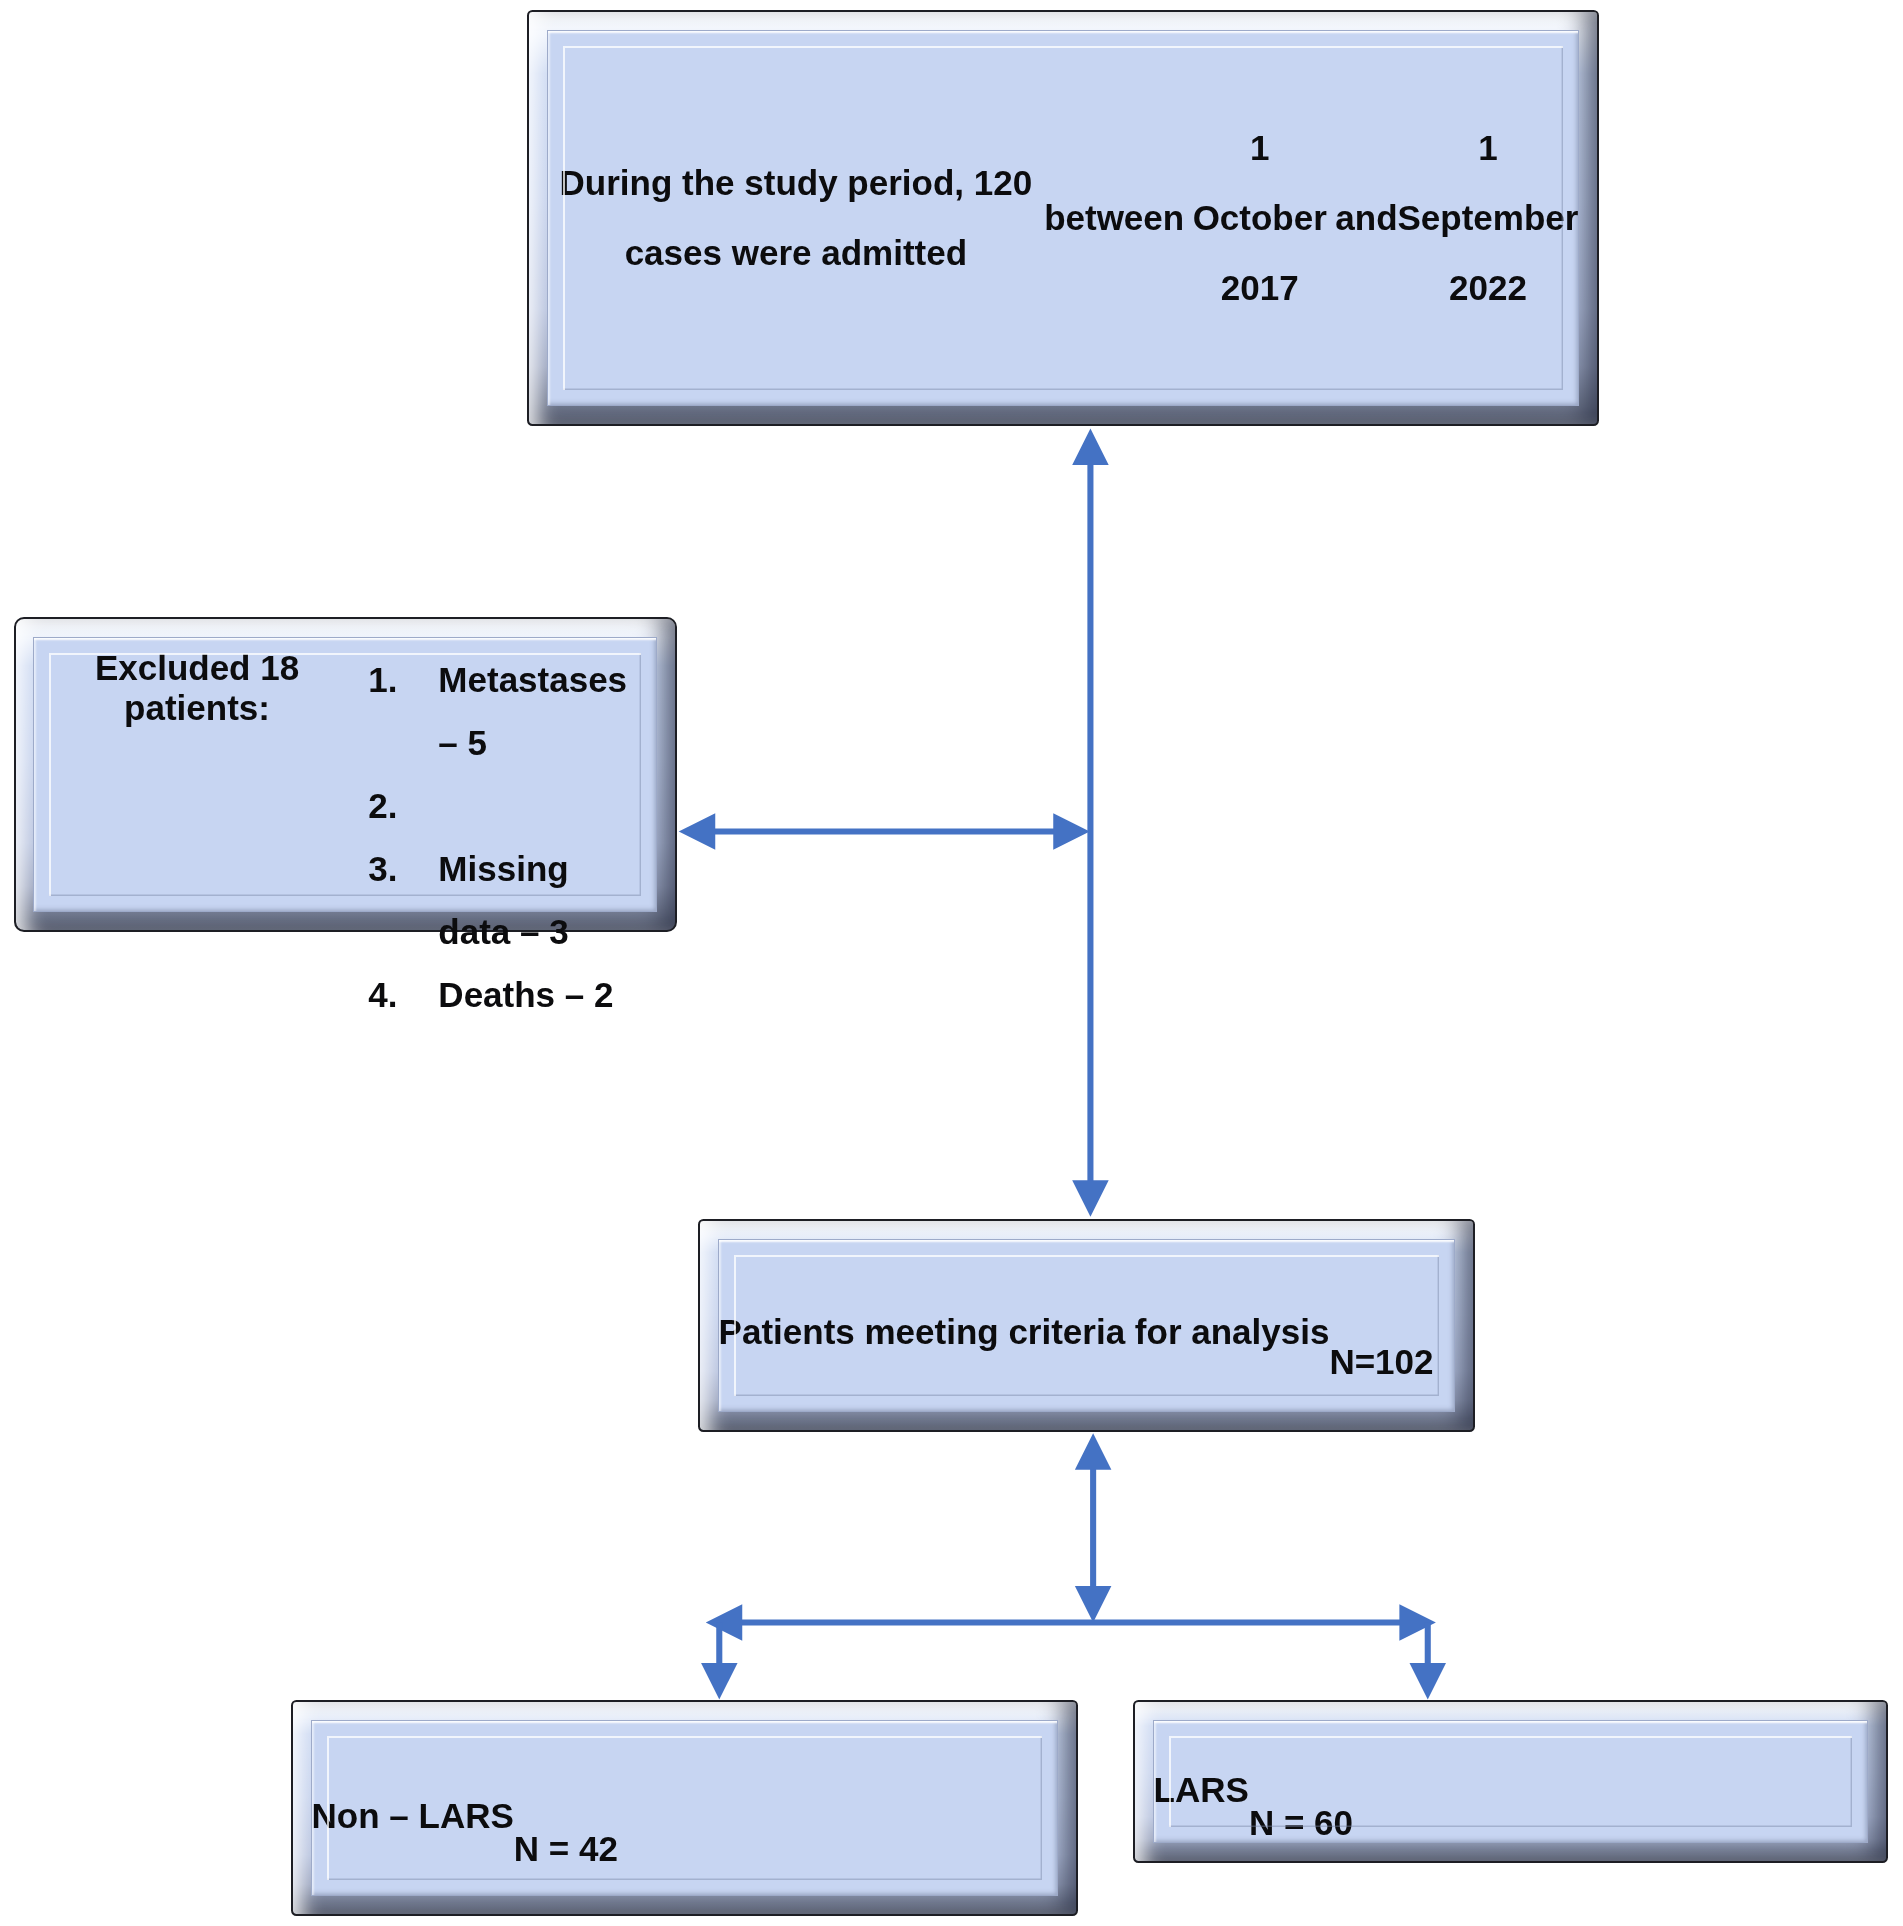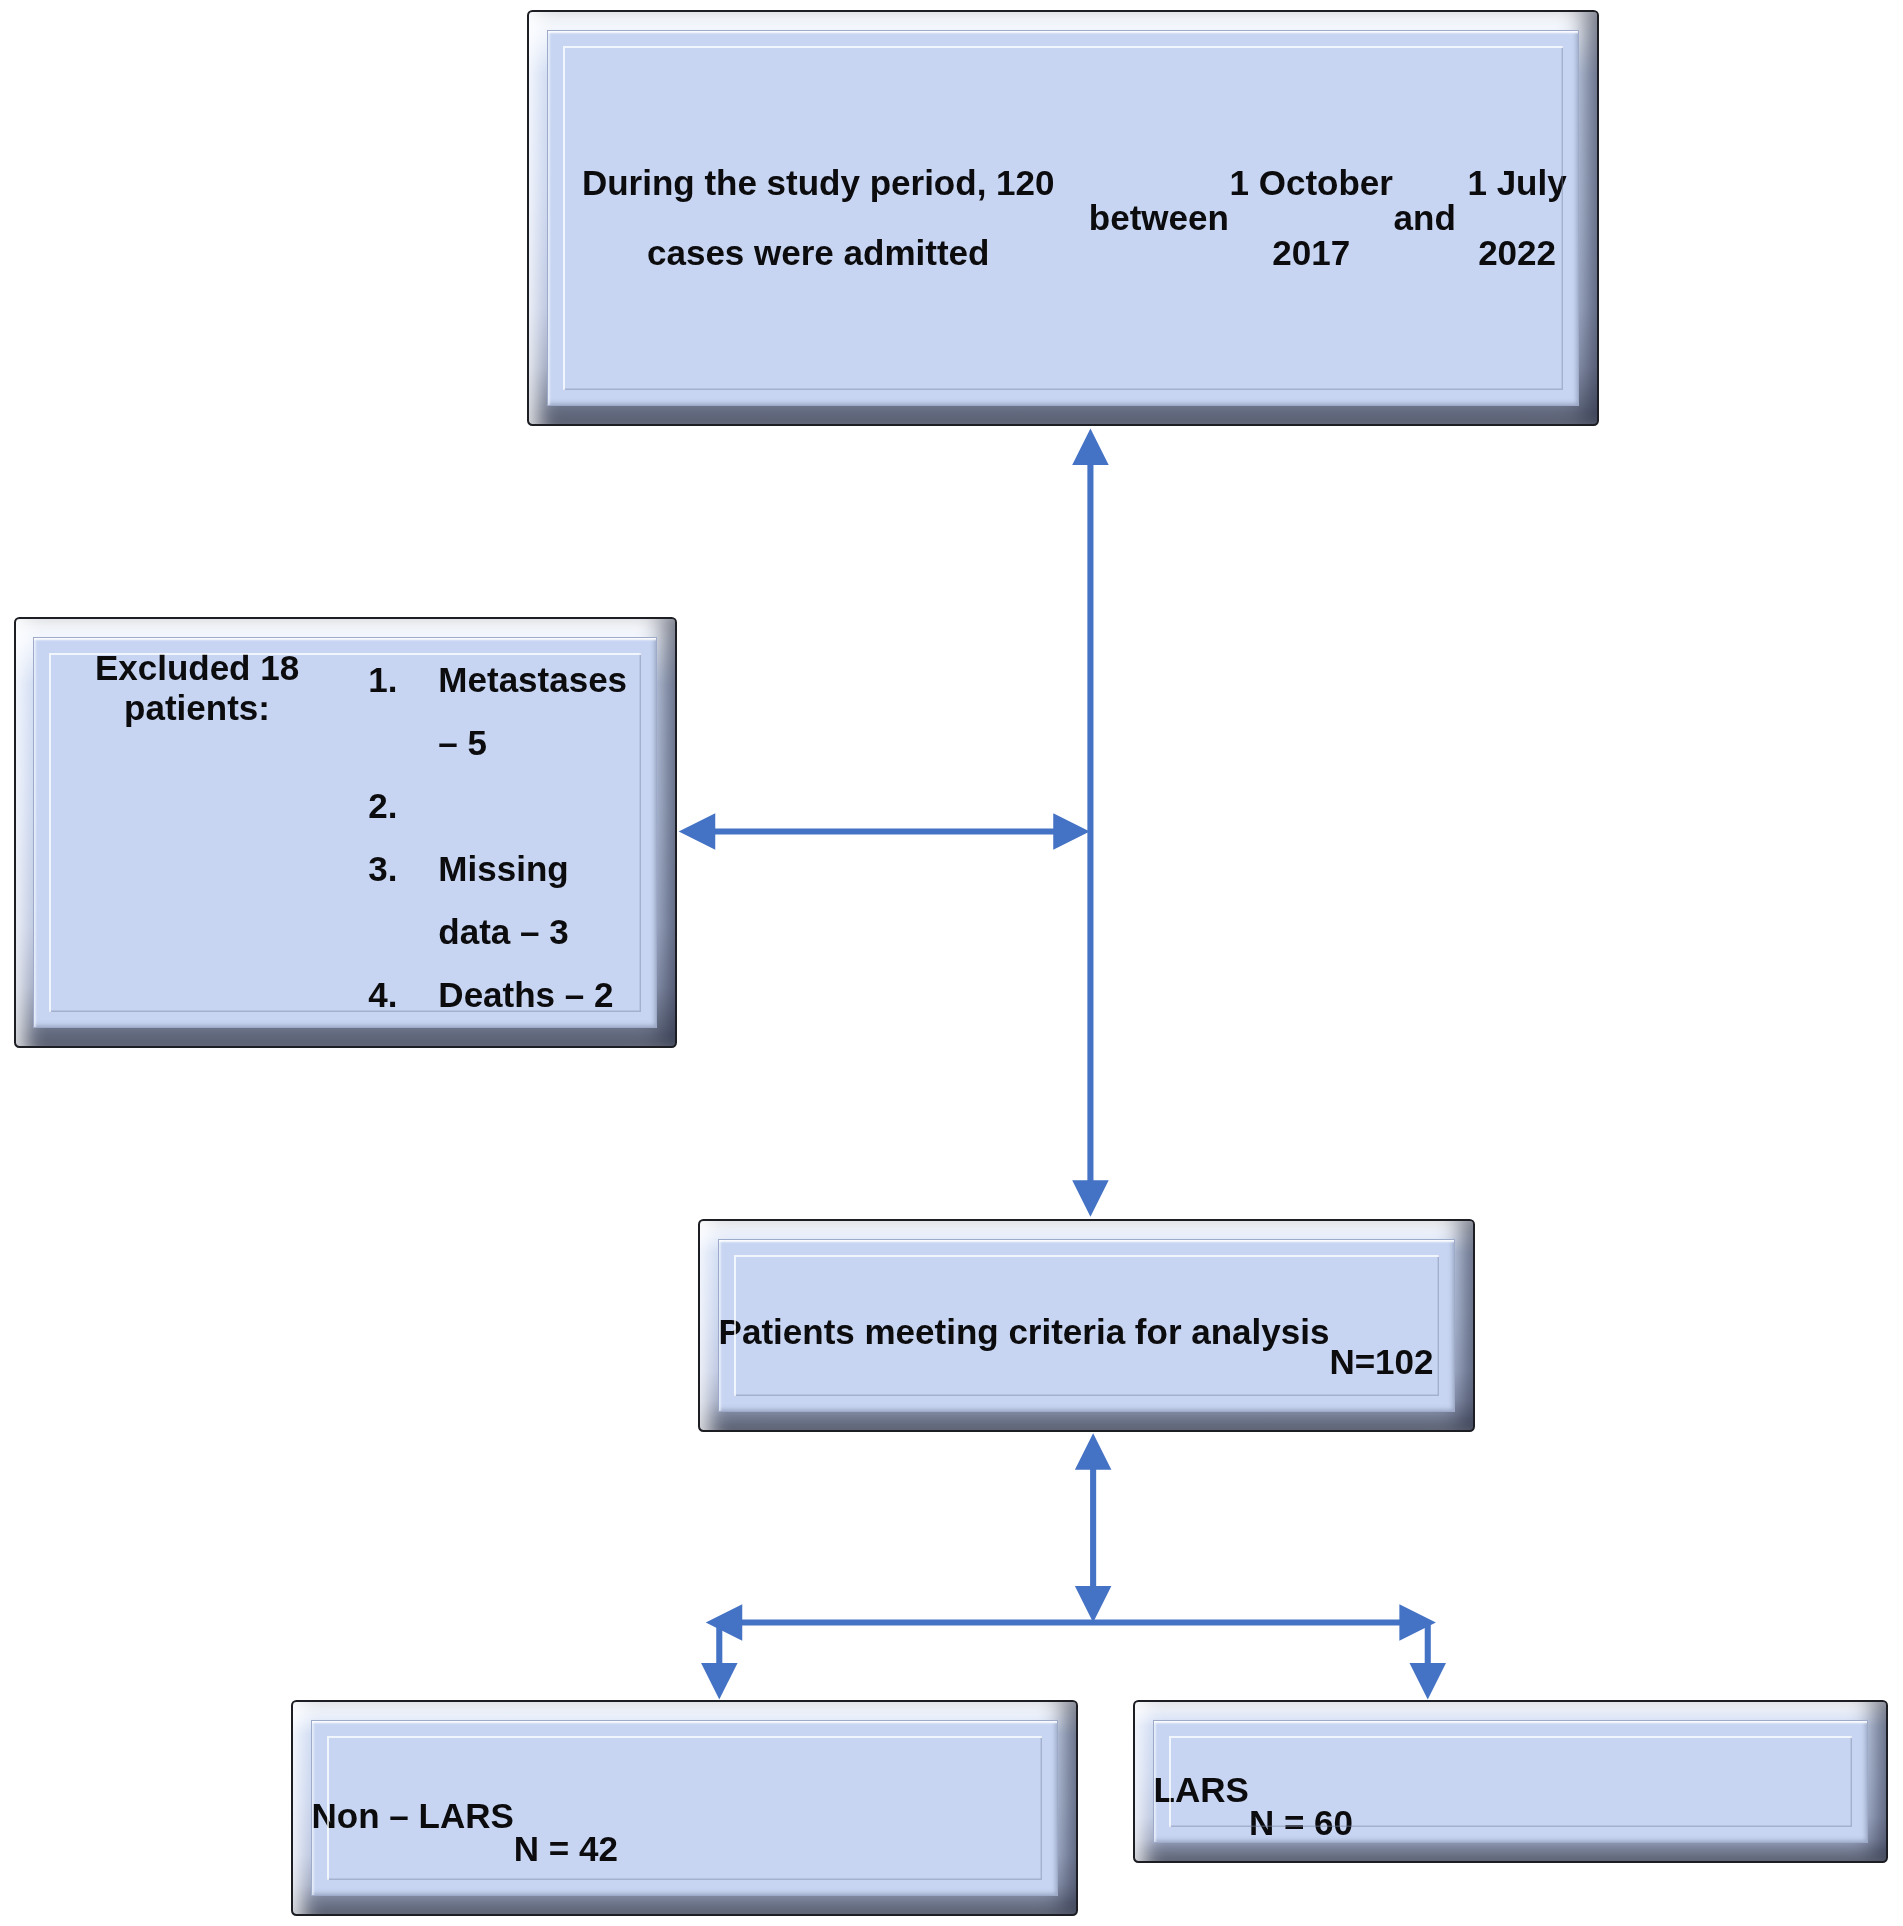--- a/index.html
+++ b/index.html
@@ -42,21 +42,21 @@
     position:absolute;inset:15px;
     box-shadow:
       inset 2px 2px 0 rgba(255,255,255,.75),
       inset -1.4px -1.4px 0 rgba(120,132,165,.45);
     pointer-events:none;
   }
 
   .box-admitted{left:527px;top:10px;width:1072px;height:416px;}
   .box-admitted .face{justify-content:center;font-size:35px;line-height:2.0;text-align:center;}
 
-  .box-excluded{left:13.5px;top:617px;width:663px;height:431px;}
+  .box-excluded{left:13.5px;top:617px;width:663px;height:315px;border-radius:10px;}
   .box-excluded .face{align-items:stretch;padding:10.8px 17.6px 6.8px 17.6px;font-size:35px;}
   .excluded-title{text-align:center;margin-bottom:17.6px;}
   .excluded-list{display:flex;flex-direction:column;}
   .li{display:flex;flex-direction:row;align-items:flex-start;padding-left:26px;line-height:1.8;}
   .li .num{width:70px;flex:none;}
   .li .txt{max-width:460px;}
 
   .box-criteria{left:698px;top:1219px;width:777px;height:213px;}
   .box-criteria .face{padding-top:13.5px;font-size:35px;text-align:center;}
   .box-criteria .n-line{margin-top:59px;}
@@ -102,21 +102,21 @@
     </g>
   </svg>
 
   <div class="box box-admitted">
     <div class="face">
       <div class="inset"></div>
       <div>During the study period, 120 cases were admitted</div>
       <div>between</div>
       <div>1 October 2017</div>
       <div>and</div>
-      <div>1 July 2022</div>
+      <div>1 September 2022</div>
     </div>
   </div>
 
   <div class="box box-excluded">
     <div class="face">
       <div class="inset"></div>
       <div class="excluded-title">Excluded 18 patients:</div>
       <div class="excluded-list">
         <div class="li">
           <span class="num">1.</span>

